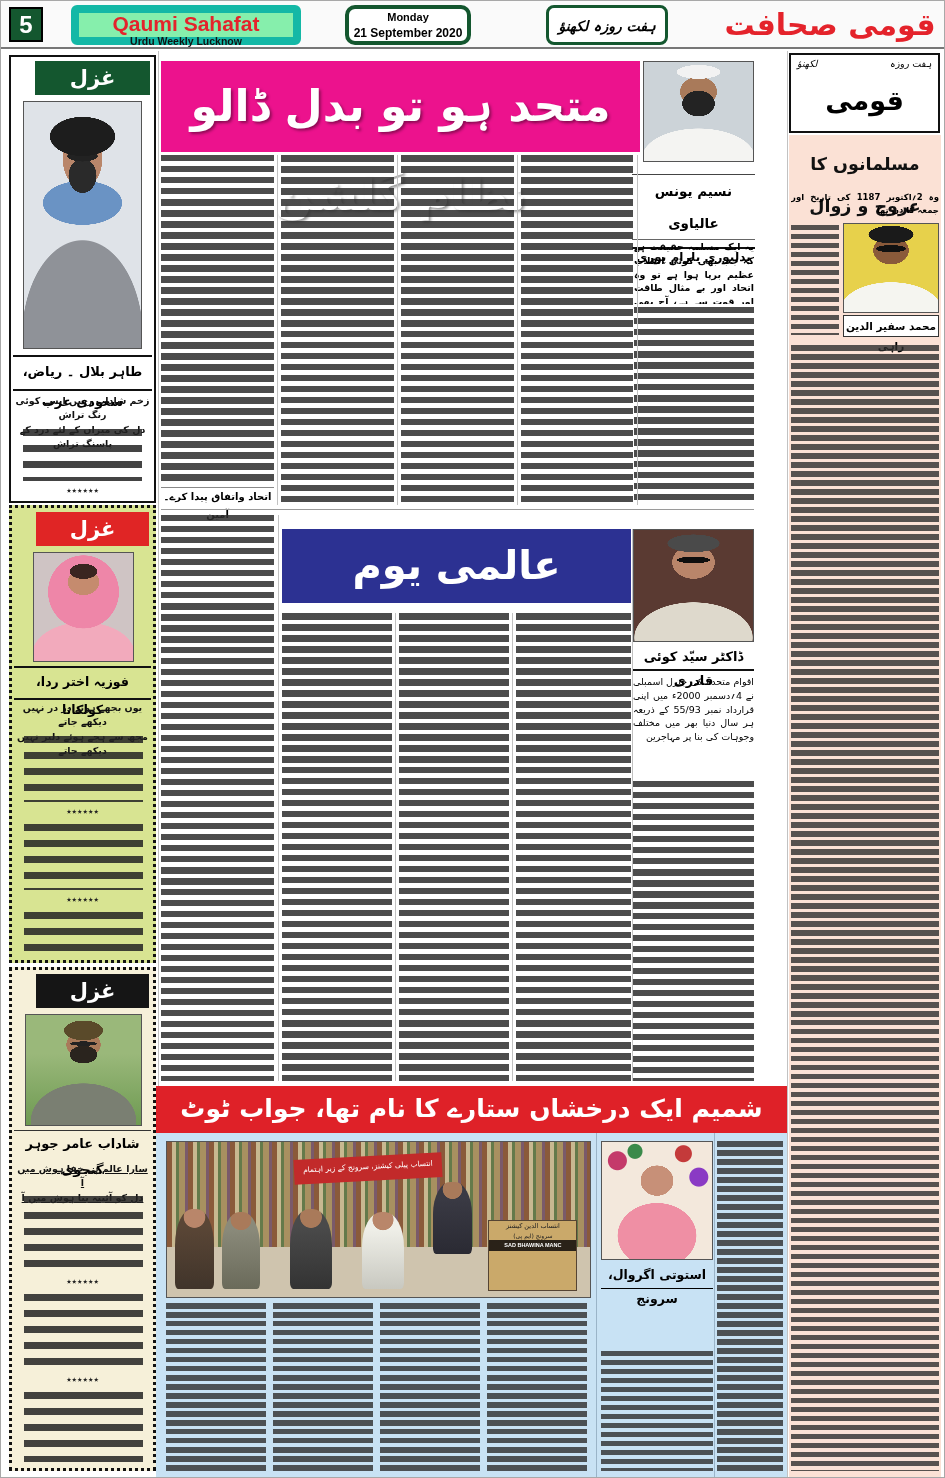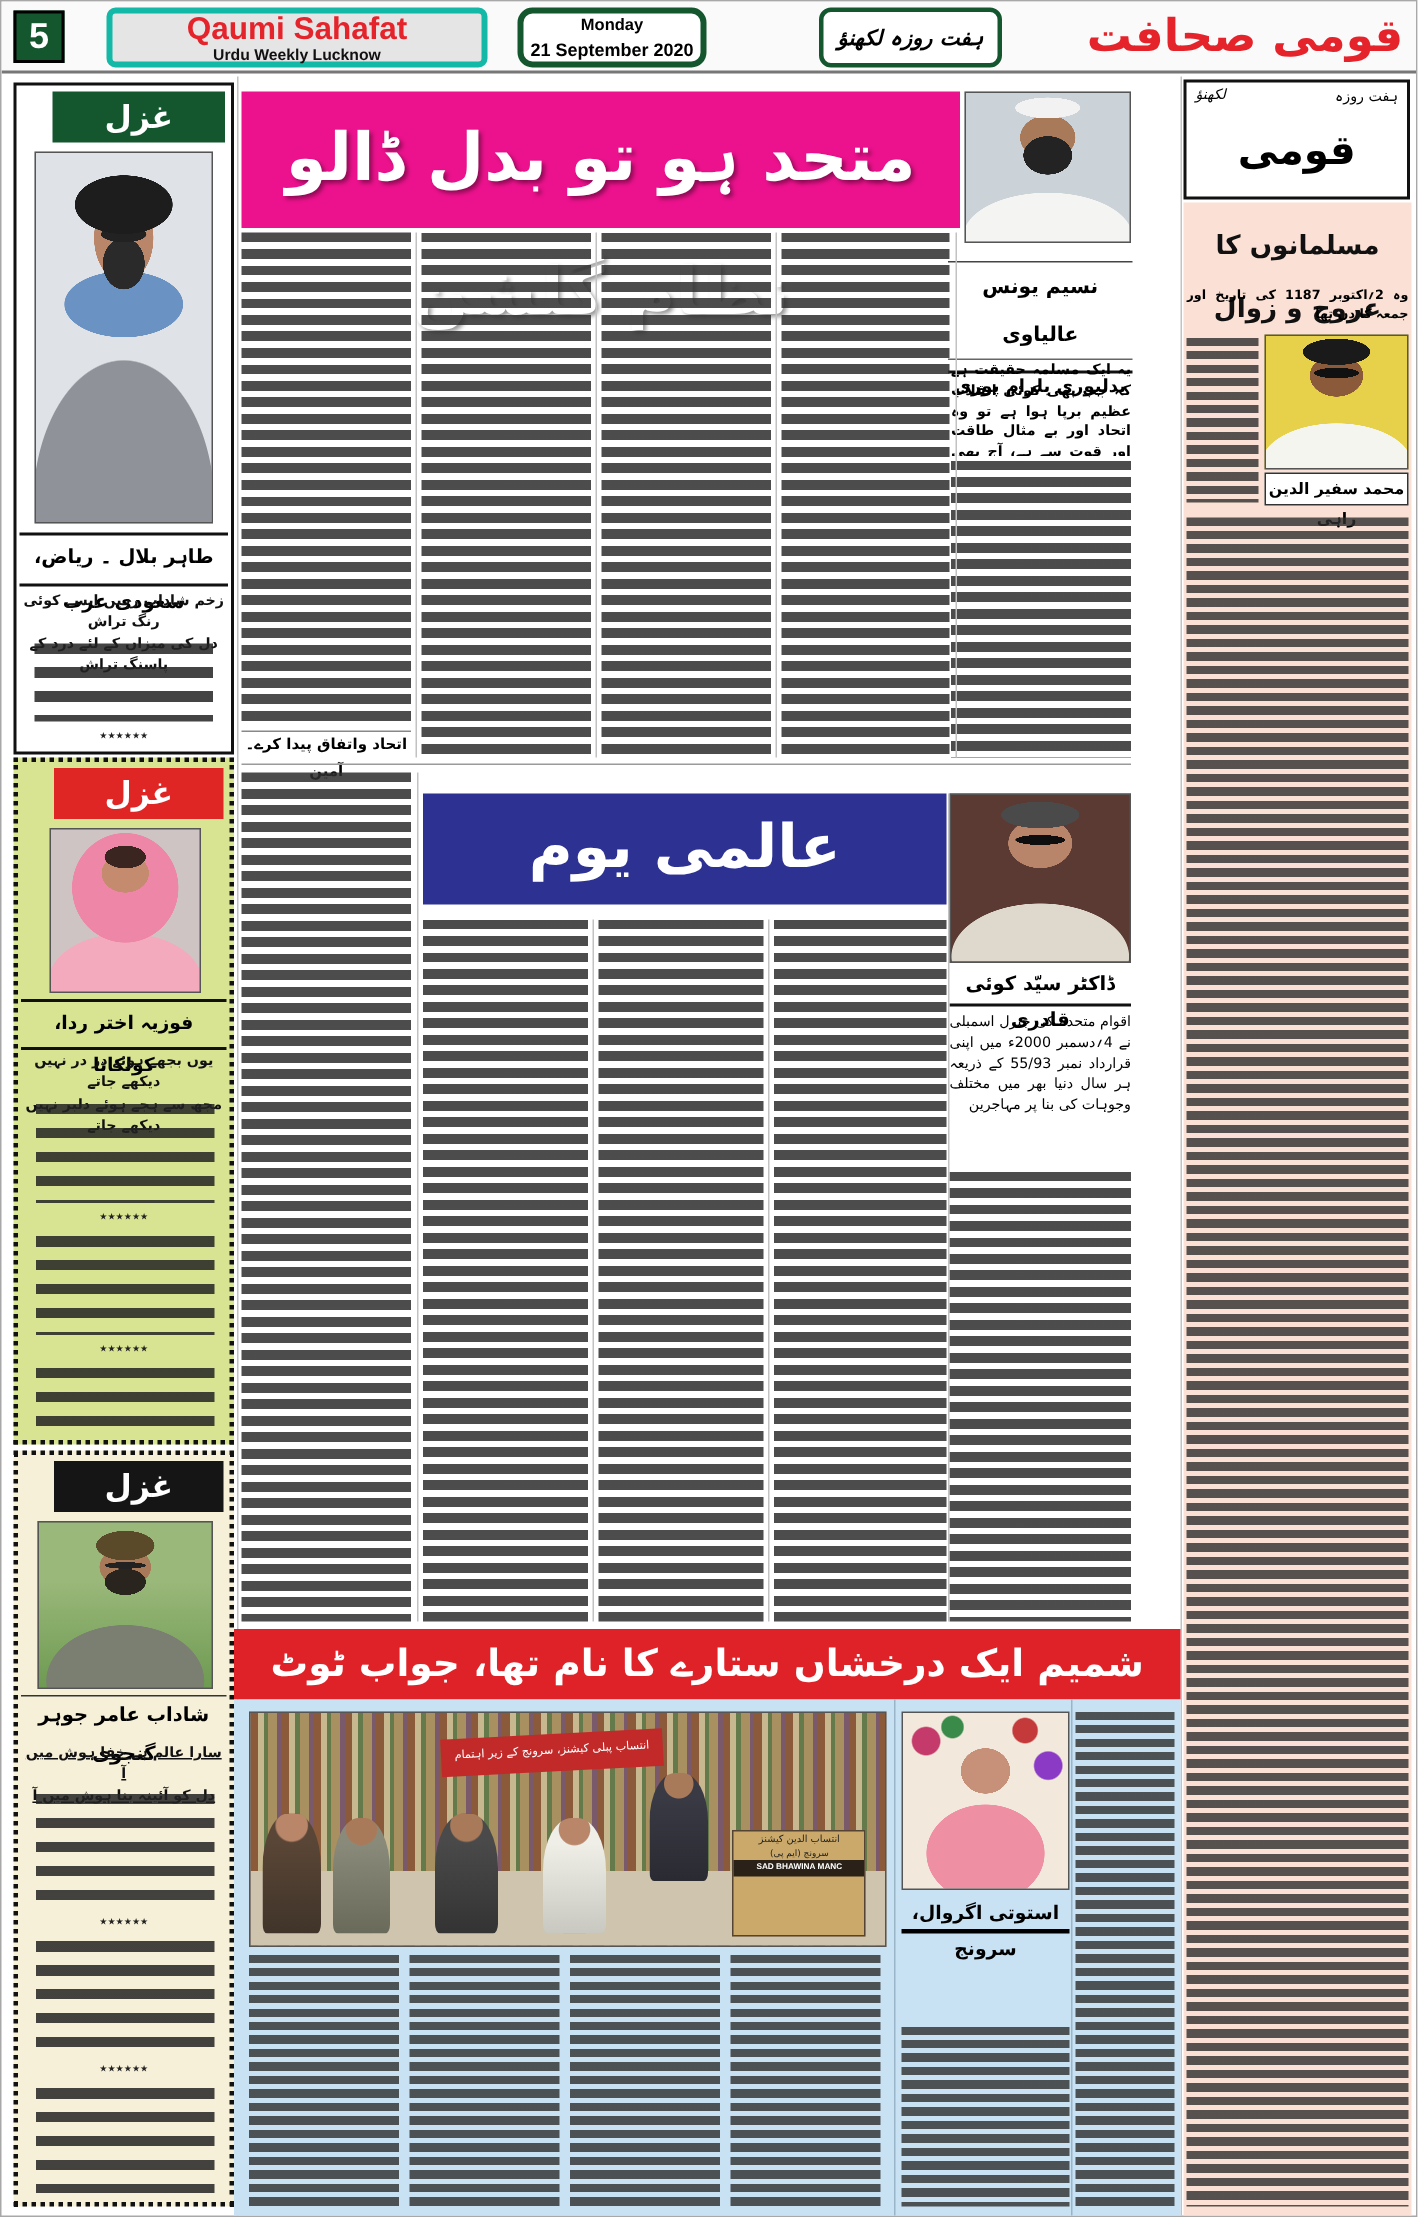--- a/index.html
+++ b/index.html
@@ -26,21 +26,21 @@
   .capbox{position:absolute;background:#fff;border-top:1px solid #444;border-bottom:2px solid #111;text-align:center;}
   .figure{position:absolute;border-radius:45% 45% 8% 8%;}
 </style>
 </head>
 <body>
 
 <div class="page">
 
   <div class="abs" style="left:0;top:0;width:945px;height:48px;background:#fafafa;border-bottom:2px solid #777;">
     <div class="abs c b" style="left:8px;top:6px;width:34px;height:35px;background:#14572F;border:2px solid #000;color:#fff;font-size:24px;line-height:32px;font-family:'Liberation Sans',sans-serif;">5</div>
-    <div class="abs c en" style="left:70px;top:4px;width:254px;height:40px;border:4px solid #14b8a6;border-radius:6px;background:#e5e5e5;">
+    <div class="abs c en" style="left:70px;top:4px;width:230px;height:40px;border:8px solid #14b8a6;border-radius:6px;background:#86efac;">
       <div class="b" style="color:#E4232B;font-size:21px;line-height:22px;">Qaumi Sahafat</div>
       <div class="b" style="color:#111;font-size:10.5px;line-height:12px;">Urdu Weekly Lucknow</div>
     </div>
     <div class="abs c en" style="left:344px;top:4px;width:126px;height:40px;border:4px solid #14572F;border-radius:10px;background:#fff;">
       <div class="b" style="font-size:11px;line-height:17px;">Monday</div>
       <div class="b" style="font-size:12px;line-height:15px;">21 September 2020</div>
     </div>
     <div class="abs c ur" style="left:545px;top:4px;width:122px;height:40px;border:3px solid #14572F;border-radius:8px;background:#fff;font-size:14px;line-height:36px;font-style:italic;font-weight:bold;">ہفت روزہ لکھنؤ</div>
     <div class="abs ur b" style="left:720px;top:4px;width:218px;height:40px;color:#E4232B;font-size:30px;line-height:40px;text-align:center;">قومی صحافت</div>
   </div>
@@ -167,21 +167,21 @@
     </div>
   </div>
 
   <div class="abs" style="left:600px;top:1140px;width:112px;height:119px;border:1px solid #555;background-color:#f3e8dc;background-image:
          radial-gradient(circle at 14% 16%, #c43a6a 0 9px, transparent 10px),
          radial-gradient(circle at 88% 30%, #8a3ac4 0 9px, transparent 10px),
          radial-gradient(circle at 74% 10%, #c43a3a 0 8px, transparent 9px),
          radial-gradient(circle at 30% 8%, #3a8a4a 0 7px, transparent 8px),
          radial-gradient(ellipse 15% 13% at 50% 33%, #c79078 99%, transparent),
          radial-gradient(ellipse 36% 28% at 50% 80%, #ef8fa4 99%, transparent);"></div>
-  <div class="abs ur b c" style="left:600px;top:1262px;width:112px;height:26px;font-size:12.5px;line-height:24px;border-bottom:3px solid #000000;">استوتی اگروال، سرونج</div>
+  <div class="abs ur b c" style="left:600px;top:1262px;width:112px;height:26px;font-size:12.5px;line-height:24px;border-bottom:1px solid #000000;">استوتی اگروال، سرونج</div>
   <div class="abs sims" style="left:600px;top:1350px;width:112px;height:120px;"></div>
 
   <div class="abs sims" style="left:165px;top:1302px;width:100px;height:170px;"></div>
   <div class="abs sims" style="left:272px;top:1302px;width:100px;height:170px;"></div>
   <div class="abs sims" style="left:379px;top:1302px;width:100px;height:170px;"></div>
   <div class="abs sims" style="left:486px;top:1302px;width:100px;height:170px;"></div>
   <div class="abs sims" style="left:716px;top:1140px;width:66px;height:332px;"></div>
   <div class="vline" style="left:595px;top:1132px;height:346px;background:#9ab4c8;"></div>
   <div class="vline" style="left:713px;top:1132px;height:346px;background:#9ab4c8;"></div>
 

